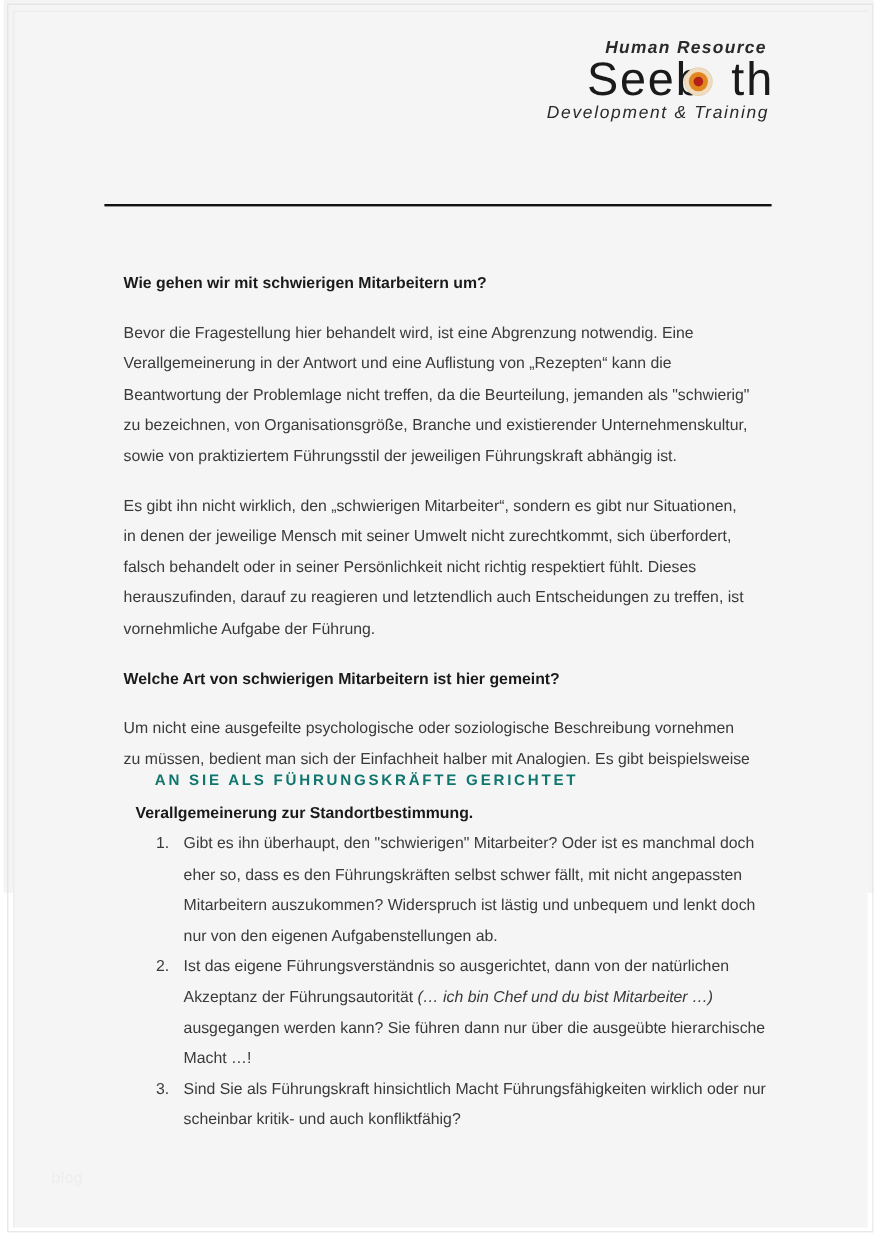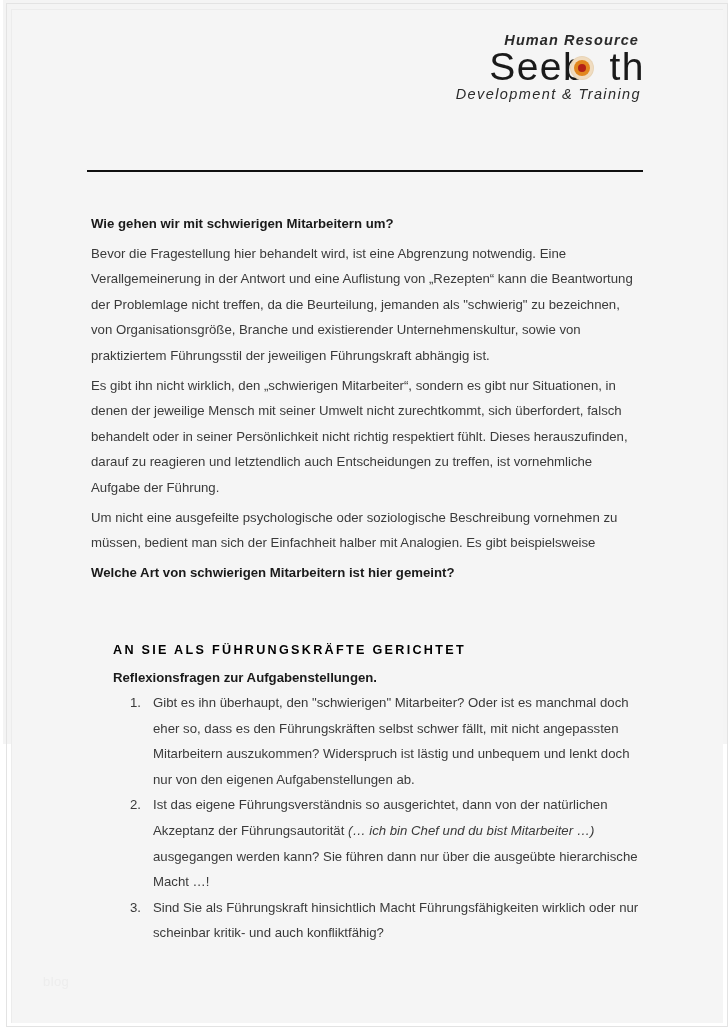--- a/index.html
+++ b/index.html
@@ -144,42 +144,42 @@
   .body-wrap {
     position: absolute;
     left: 84px;
     top: 207px;
     width: 556px;
   }
   .para {
     font-size: 13.2px;
     color: #3a3a3a;
     line-height: 25.6px;
-    margin: 4px;
+    margin: 16px;
     text-align: left;
   }
   .para.bold {
     font-weight: bold;
     color: #1a1a1a;
   }
 
   
   .section-wrap {
     position: absolute;
     left: 110px;
     top: 640px;
     width: 535px;
   }
   .section-kicker {
     font-size: 12.6px;
     font-weight: bold;
-    color: #000000;
+    color: #0f766e;
     letter-spacing: 2.3px;
     line-height: 20px;
-    margin: 0 0 8px 0;
+    margin: 0 0 8px 16px;
   }
   .section-sub {
     font-size: 13.2px;
     font-weight: bold;
     color: #1a1a1a;
     line-height: 20px;
     margin: 0;
   }
 
   
@@ -240,27 +240,27 @@
       </div>
       <div class="logo-bot">Development &amp; Training</div>
     </div>
 
     <div class="title-rule"></div>
 
     <div class="body-wrap" id="body-wrap">
         <p class="para bold">Wie gehen wir mit schwierigen Mitarbeitern um?</p>
         <p class="para">Bevor die Fragestellung hier behandelt wird, ist eine Abgrenzung notwendig. Eine Verallgemeinerung in der Antwort und eine Auflistung von „Rezepten“ kann die Beantwortung der Problemlage nicht treffen, da die Beurteilung, jemanden als "schwierig" zu bezeichnen, von Organisationsgröße, Branche und existierender Unternehmenskultur, sowie von praktiziertem Führungsstil der jeweiligen Führungskraft abhängig ist.</p>
         <p class="para">Es gibt ihn nicht wirklich, den „schwierigen Mitarbeiter“, sondern es gibt nur Situationen, in denen der jeweilige Mensch mit seiner Umwelt nicht zurechtkommt, sich überfordert, falsch behandelt oder in seiner Persönlichkeit nicht richtig respektiert fühlt. Dieses herauszufinden, darauf zu reagieren und letztendlich auch Entscheidungen zu treffen, ist vornehmliche Aufgabe der Führung.</p>
+        <p class="para bold">Welche Art von schwierigen Mitarbeitern ist hier gemeint?</p>
         <p class="para">Um nicht eine ausgefeilte psychologische oder soziologische Beschreibung vornehmen zu müssen, bedient man sich der Einfachheit halber mit Analogien. Es gibt beispielsweise</p>
-        <p class="para bold">Welche Art von schwierigen Mitarbeitern ist hier gemeint?</p>
       </div>
 
     <div class="section-wrap">
       <div class="section-kicker">AN SIE ALS FÜHRUNGSKRÄFTE GERICHTET</div>
-      <div class="section-sub">Reflexionsfragen zur Aufgabenstellungen.</div>
+      <div class="section-sub">Verallgemeinerung zur Standortbestimmung.</div>
     </div>
 
     <ol class="qlist" id="qlist">
         <li class="qitem"><span class="qnum">1.</span><span><span>Gibt es ihn überhaupt, den "schwierigen" Mitarbeiter? Oder ist es manchmal doch eher so, dass es den Führungskräften selbst schwer fällt, mit nicht angepassten Mitarbeitern auszukommen? Widerspruch ist lästig und unbequem und lenkt doch nur von den eigenen Aufgabenstellungen ab.</span></span></li>
         <li class="qitem"><span class="qnum">2.</span><span><span>Ist das eigene Führungsverständnis so ausgerichtet, dann von der natürlichen Akzeptanz der Führungsautorität </span><i>(… ich bin Chef und du bist Mitarbeiter …)</i><span> ausgegangen werden kann? Sie führen dann nur über die ausgeübte hierarchische Macht …!</span></span></li>
         <li class="qitem"><span class="qnum">3.</span><span><span>Sind Sie als Führungskraft hinsichtlich Macht Führungsfähigkeiten wirklich oder nur scheinbar kritik- und auch konfliktfähig?</span></span></li>
       </ol>
 
     <div class="footer-mark">blog</div>
 

